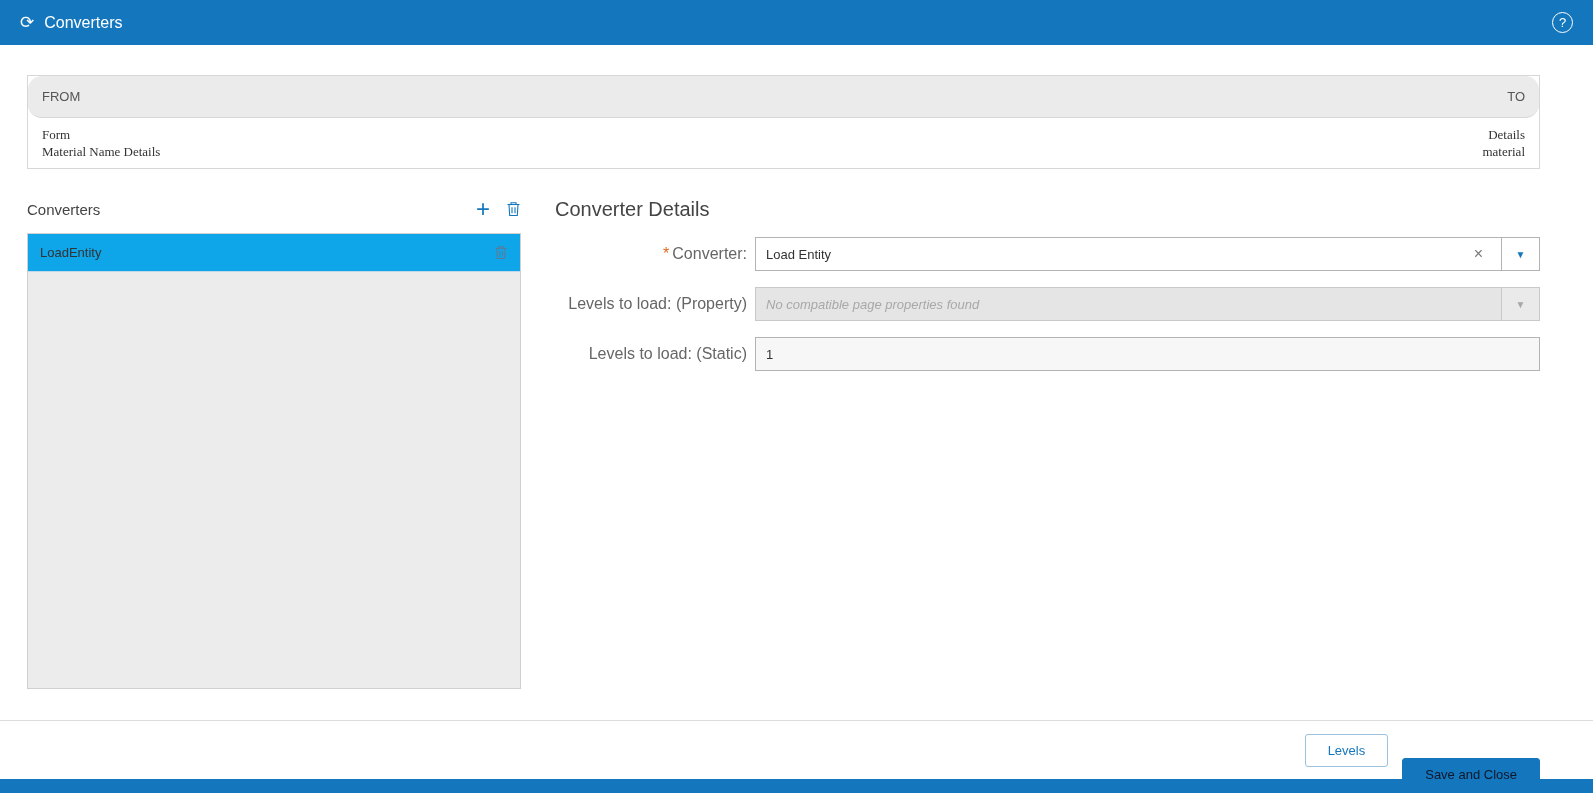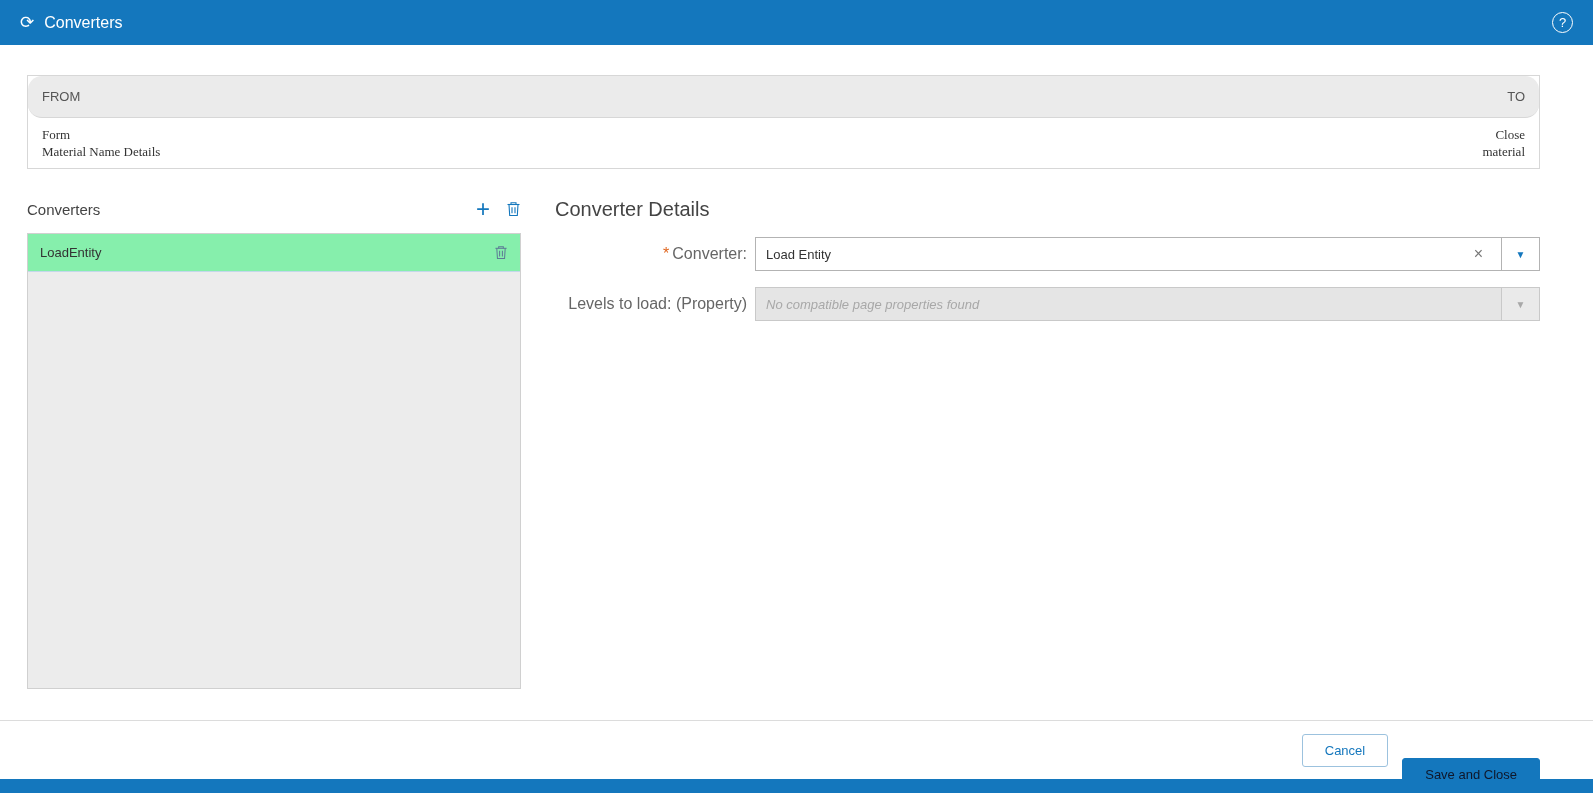--- a/index.html
+++ b/index.html
@@ -29,21 +29,21 @@
   .main { display:flex; margin-top:26px; }
 
   
   .left-col { width:494px; flex:0 0 auto; }
   .left-head { display:flex; align-items:center; margin-bottom:10px; height:28px; }
   .left-title { font-size:15px; color:#444; flex:1; }
   .icon-btn { color:#1477bd; cursor:pointer; margin-left:16px; display:flex; align-items:center; background:none; border:none; font-family:inherit; }
   .plus-glyph { font-size:24px; font-weight:300; line-height:20px; }
   .listbox { height:456px; background:#ececec; border:1px solid #d0d0d0; overflow-y:auto; }
   .list-item { height:38px; display:flex; align-items:center; padding:0 12px; font-size:13px; color:#333; cursor:pointer; }
-  .list-item.selected { background:#86efac; border-bottom:1px solid #c3d8ea; }
+  .list-item.selected { background:#0ea5e9; border-bottom:1px solid #c3d8ea; }
   .item-trash { margin-left:auto; color:#5d7b95; cursor:pointer; display:flex; align-items:center; }
 
   
   .right-col { flex:1; padding-left:34px; min-width:0; }
   .right-title { font-size:20px; color:#444; height:28px; display:flex; align-items:center; margin-bottom:14px; }
   .form-row { display:flex; align-items:center; margin-bottom:16px; }
   .form-label { width:200px; text-align:right; padding-right:8px; font-size:16px; color:#666; flex:0 0 auto; }
   .req { color:#e0661f; margin-right:3px; }
   .control { flex:1; min-width:0; }
 
@@ -81,21 +81,21 @@
     <div class="mt-header">
       <span>FROM</span>
       <span>TO</span>
     </div>
     <div class="mt-row">
       <div class="mt-cell mt-cell-from">
         <div>Form</div>
         <div>Material Name Details</div>
       </div>
       <div class="mt-cell mt-cell-to">
-        <div>Close</div>
+        <div>Details</div>
         <div>material</div>
       </div>
     </div>
   </div>
 
   <div class="main">
 
     <div class="left-col">
       <div class="left-head">
         <span class="left-title">Converters</span>
@@ -147,22 +147,28 @@
       <div class="form-row">
         <label class="form-label">Levels to load: (Property)</label>
         <div class="control">
           <div class="combobox disabled">
             <input class="combo-input" disabled="" placeholder="No compatible page properties found" style="">
             <span class="combo-caret">▼</span>
           </div>
         </div>
       </div>
 
+      <div class="form-row">
+        <label class="form-label">Levels to load: (Static)</label>
+        <div class="control">
+          <input class="text-input" value="1" style="">
+        </div>
+      </div>
 
     </div>
   </div>
 </div>
 
 <div class="footer">
-  <button class="btn btn-secondary">Cancel</button>
+  <button class="btn btn-secondary">Levels</button>
   <button class="btn btn-primary">Save and Close</button>
 </div>
 <div class="bottom-strip"></div>
 
 </body></html>

